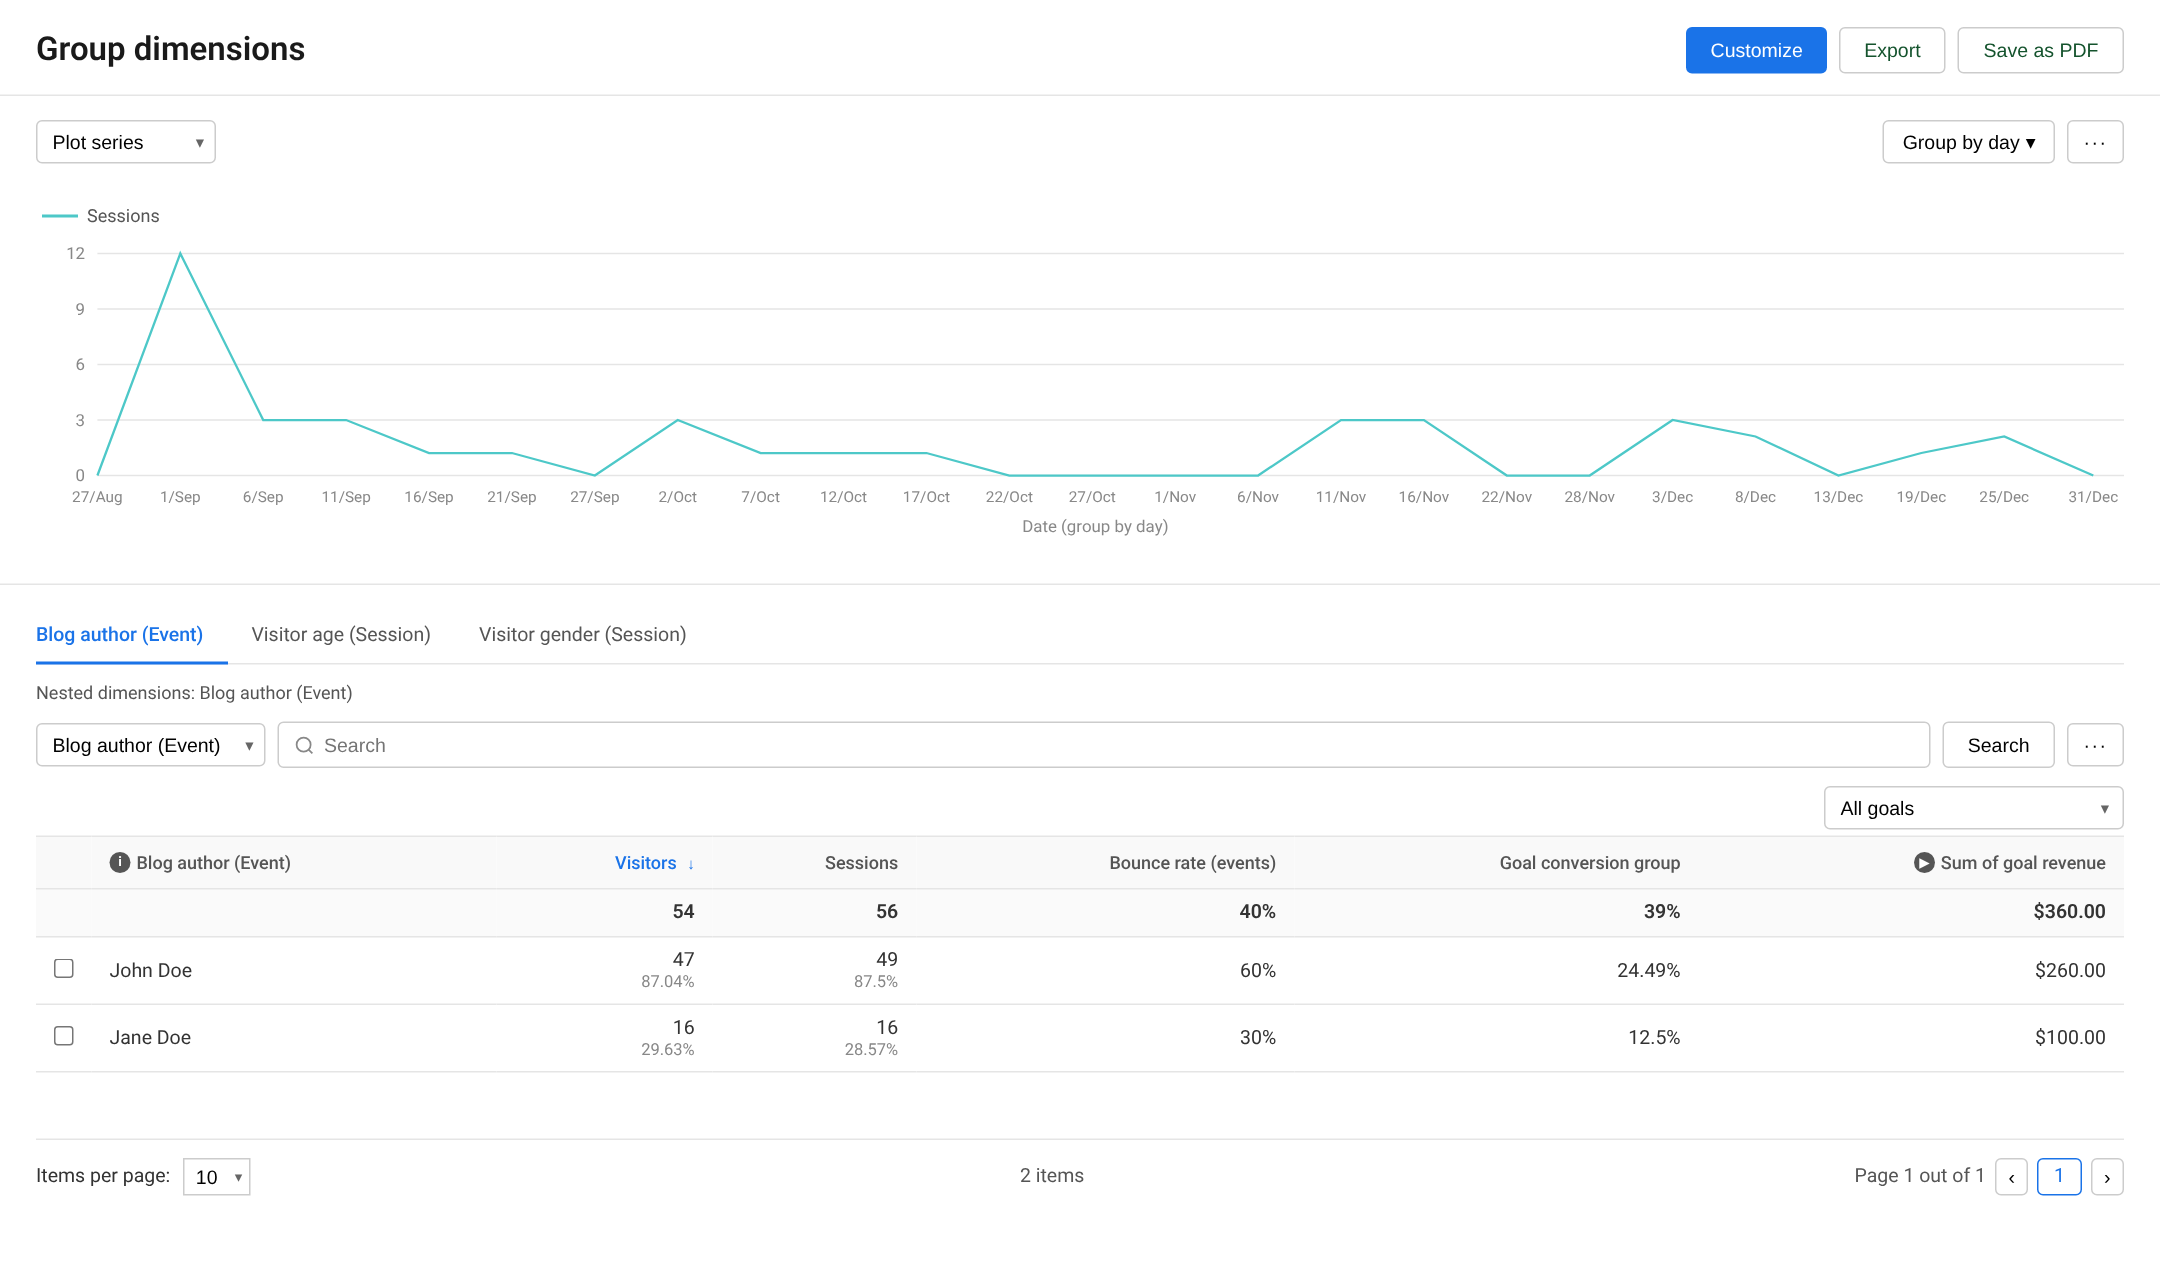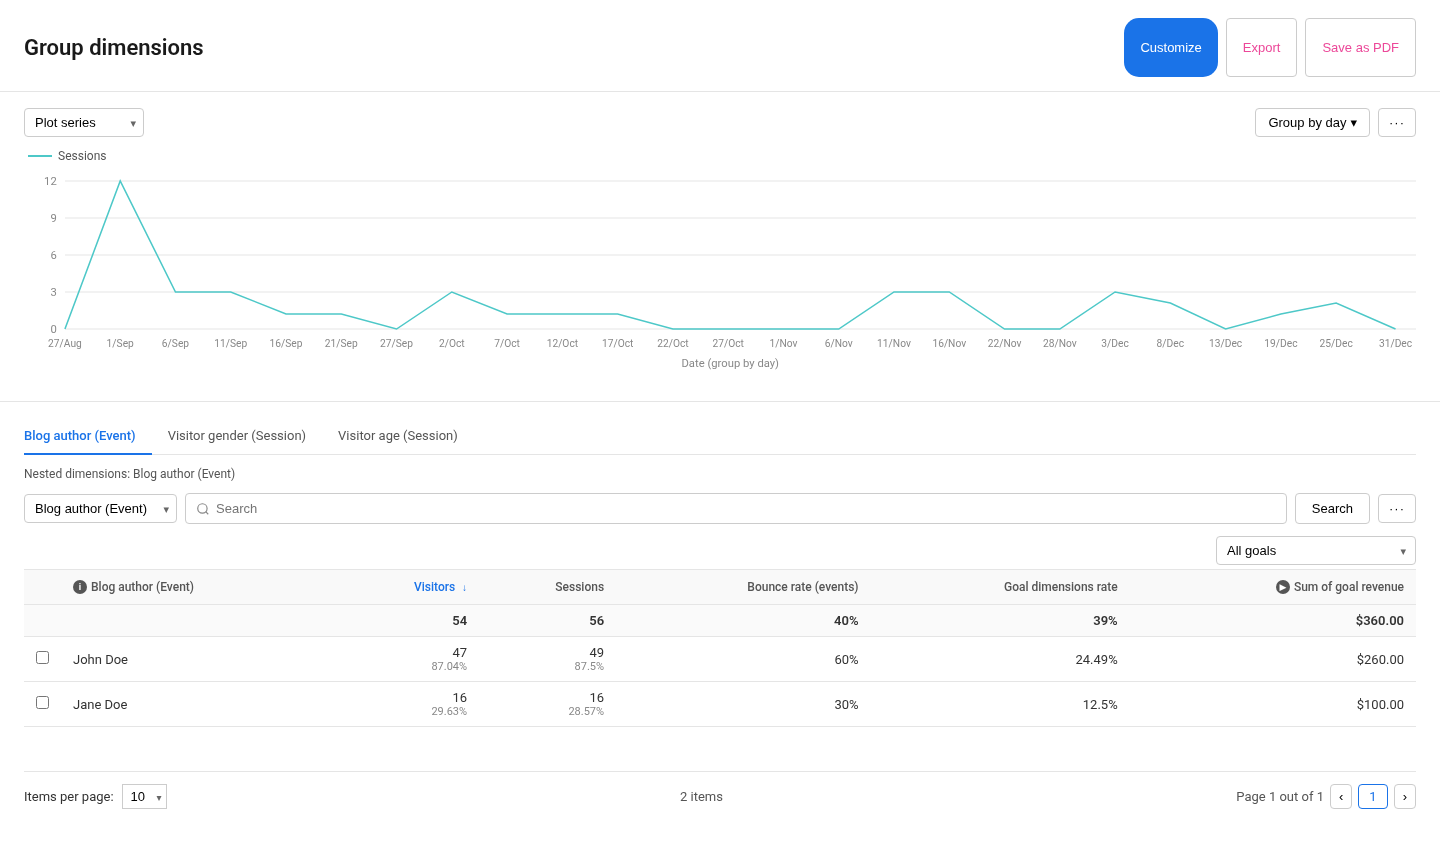--- a/index.html
+++ b/index.html
@@ -8,37 +8,37 @@
     .page-header {
       display: flex;
       align-items: center;
       justify-content: space-between;
       padding: 18px 24px 14px;
       border-bottom: 1px solid #e5e5e5;
     }
     .page-title { font-size: 22px; font-weight: 600; color: #1a1a1a; }
     .header-buttons { display: flex; gap: 8px; }
     .btn-customize {
-      background: #1a73e8; color: #fff; border: none; border-radius: 15px;
+      background: #1a73e8; color: #fff; border: none; border-radius: 4px;
       padding: 7px 16px; font-size: 13px; cursor: pointer; font-weight: 500; text-align: center;
     }
     .btn-outline {
-      background: #fff; color: #ec4899; border: 1px solid #ccc; border-radius: 4px;
-      padding: 21px 16px; font-size: 13px; cursor: pointer;
+      background: #fff; color: #14532d; border: 1px solid #ccc; border-radius: 4px;
+      padding: 7px 16px; font-size: 13px; cursor: pointer;
     }
 
     .chart-section {
       padding: 16px 24px 0;
       border-bottom: 1px solid #e5e5e5;
     }
     .chart-controls {
       display: flex;
       justify-content: space-between;
       align-items: center;
-      margin-bottom: 12px;
+      margin-bottom: 28px;
     }
     .select-dropdown {
       border: 1px solid #ccc; border-radius: 4px; padding: 6px 28px 6px 10px;
       font-size: 13px; background: #fff; appearance: none; cursor: pointer;
       min-width: 120px; position: relative;
     }
     .select-wrapper {
       position: relative; display: inline-block;
     }
     .select-wrapper::after {
@@ -276,24 +276,24 @@
   </div>
 </div>
 
 <div class="table-section">
 
   <div class="tabs">
     <div class="tab active">
       <span>Blog author (Event)</span>
     </div>
     <div class="tab">
+      <span>Visitor age (Session)</span>
+    </div>
+    <div class="tab">
       <span>Visitor gender (Session)</span>
-    </div>
-    <div class="tab">
-      <span>Visitor age (Session)</span>
     </div>
   </div>
 
   <div class="nested-label">Nested dimensions: Blog author (Event)</div>
 
   <div class="table-toolbar">
     <div class="select-wrapper">
       <select class="select-dropdown">
         <option>Blog author (Event)</option>
       </select>
@@ -331,21 +331,21 @@
             <span class="sort-arrow">↓</span>
           </span>
         </th>
         <th class="numeric">
           <span>Sessions</span>
         </th>
         <th class="numeric">
           <span>Bounce rate (events)</span>
         </th>
         <th class="numeric">
-          <span>Goal dimensions rate</span>
+          <span>Goal conversion group</span>
         </th>
         <th class="numeric">
           <div class="col-header-inner" style="justify-content:flex-end;">
             <span class="col-play-icon">▶</span>
             <span>Sum of goal revenue</span>
           </div>
         </th>
       </tr>
     </thead>
     <tbody>

